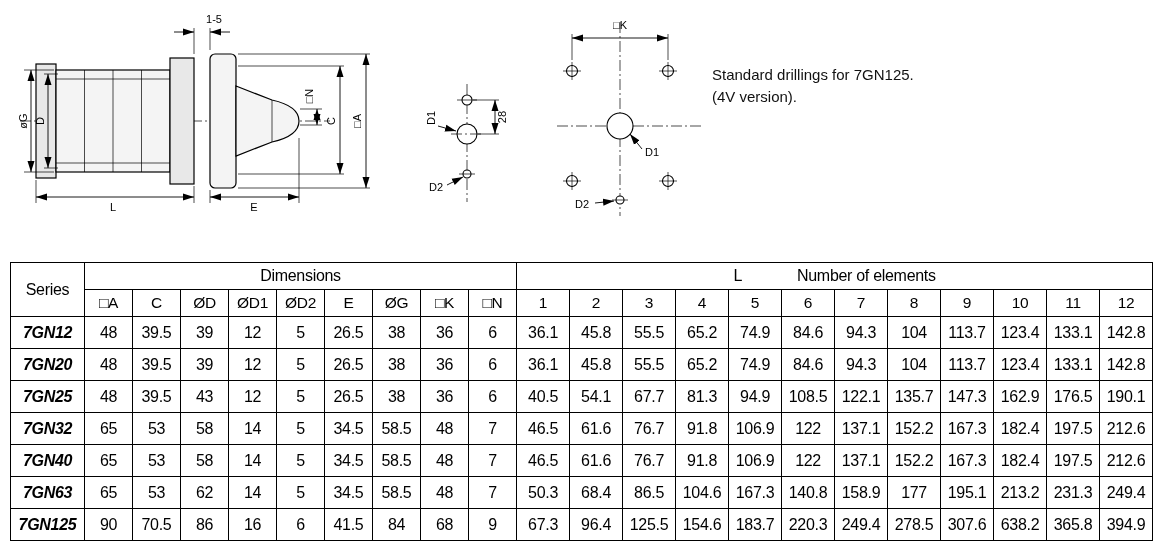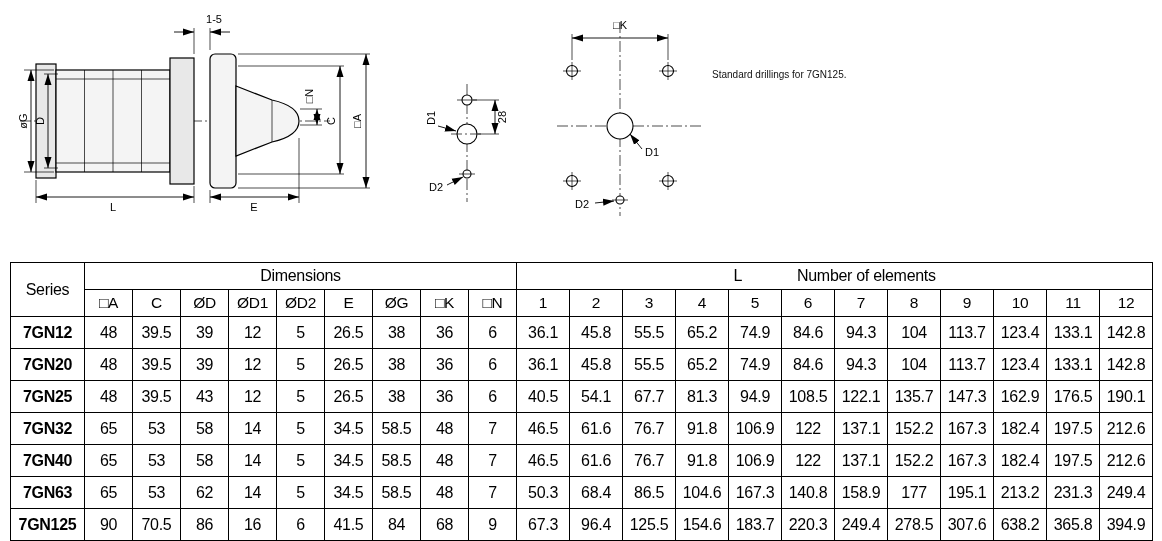--- a/index.html
+++ b/index.html
@@ -4,39 +4,39 @@
 <style>
   html,body{margin:0;padding:0;background:#fff;}
   body{width:1162px;height:541px;overflow:hidden;font-family:"Liberation Sans","DejaVu Sans",sans-serif;color:#000;}
   .page{position:relative;width:1162px;height:541px;background:#fff;}
 
   
   .drawings{position:absolute;left:0;top:0;width:1162px;height:238px;}
   .d-side{position:absolute;left:18px;top:8px;}
   .d-shaft{position:absolute;left:425px;top:82px;}
   .d-front{position:absolute;left:553px;top:14px;}
-  .note{position:absolute;left:712px;top:64px;font-size:10px;line-height:22px;color:#111;}
+  .note{position:absolute;left:712px;top:64px;font-size:15px;line-height:22px;color:#111;}
 
   
   .part{fill:#e8e8e8;stroke:#000;stroke-width:1.2;}
   .part2{fill:#f4f4f4;stroke:#000;stroke-width:1.2;}
   .thin{stroke:#000;stroke-width:0.7;fill:none;}
   .dim{stroke:#000;stroke-width:0.9;fill:none;}
   .cl{stroke:#000;stroke-width:0.7;fill:none;stroke-dasharray:11 3 2 3;}
   .hole{fill:#fff;stroke:#000;stroke-width:1.1;}
   svg text{font-family:"Liberation Sans","DejaVu Sans",sans-serif;font-size:11px;fill:#000;}
 
   
   .table-wrap{position:absolute;left:10px;top:242px;margin-top:20px;}
   table{border-collapse:collapse;table-layout:fixed;width:1142px;letter-spacing:-0.3px;}
   th,td{border:1px solid #000;text-align:center;vertical-align:middle;padding:0;white-space:nowrap;overflow:hidden;}
   thead th{font-weight:normal;font-size:16px;height:26px;}
   thead tr.sub th{font-size:15.5px;height:26px;}
   tbody td{font-size:16px;height:31px;}
-  td.series{font-weight:bold;}
+  td.series{font-weight:bold;font-style:italic;}
   .l-label{margin-right:55px;}
 </style>
 </head>
 <body>
 
 <div class="page">
 
   <div class="drawings">
 
     <svg class="d-side" width="400" height="225" viewBox="0 0 400 225">
@@ -183,20 +183,21 @@
         <line class="thin" x1="59" y1="186" x2="75" y2="186"></line>
       </g>
       <g>
         <text x="22" y="194">D2</text>
         <line class="dim" x1="42" y1="189" x2="61" y2="187" marker-end="url(#a3)"></line>
       </g>
     </svg>
 
     <div class="note">
       <div>Standard drillings for 7GN125.</div>
+      <div>(4V version).</div>
     </div>
   </div>
 
   <div class="table-wrap">
     <table>
       <colgroup>
         <col style="width:74px">
         <col span="9" style="width:48px">
         <col span="12" style="width:53px">
       </colgroup>

